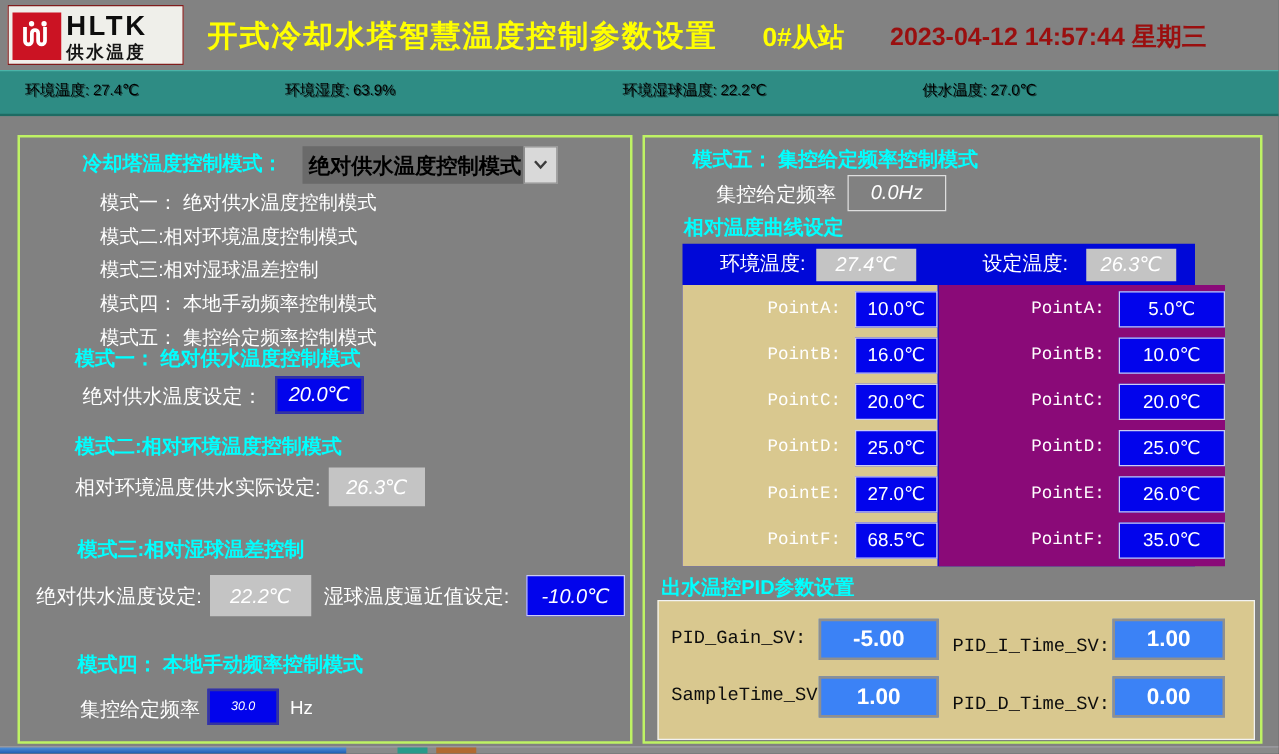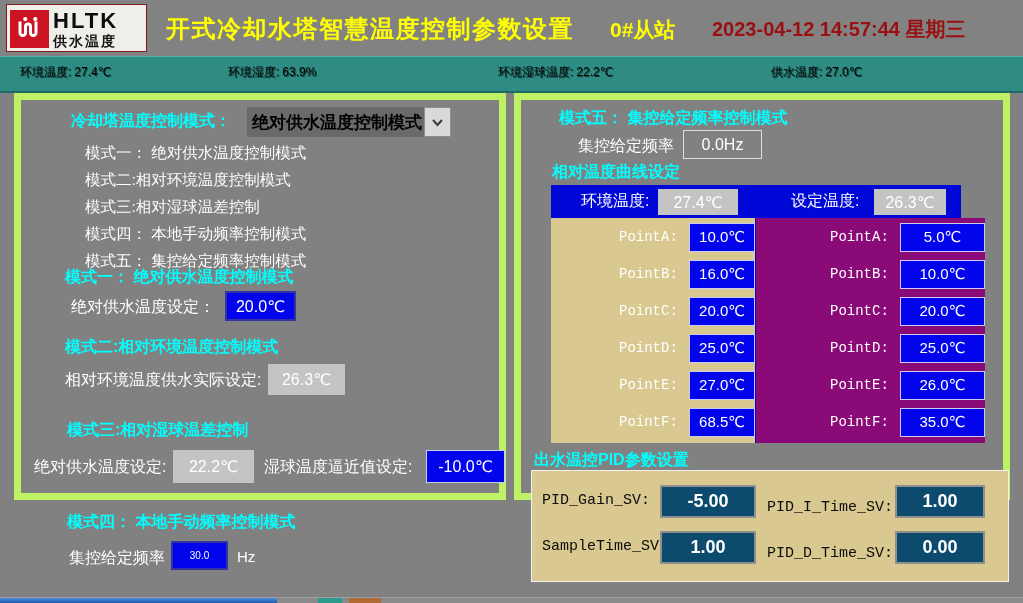--- a/index.html
+++ b/index.html
@@ -18,27 +18,27 @@
   .station{position:absolute;left:610px;top:16px;font-size:21px;font-weight:bold;color:#ffff00;white-space:nowrap;}
   .datetime{position:absolute;left:712px;top:16px;font-size:20px;font-weight:bold;color:#9a0f0f;white-space:nowrap;}
   
   .env-bar{position:absolute;top:56px;left:0;right:0;height:37px;background:#2e8c84;
            border-top:1px solid #4ab3a8;border-bottom:2px solid #1e6b63;box-sizing:border-box;}
   .env-item{position:absolute;top:7px;font-size:12px;font-weight:normal;color:#000000;
             text-shadow:1px 1px 0 rgba(0,0,0,0.55);white-space:nowrap;}
   .env-item .val{margin-left:3px;}
   
   .main{position:absolute;top:93px;left:0;right:0;height:504px;background:#818181;}
-  .panel{position:absolute;top:0;height:407px;border:7px solid #bef264;box-sizing:border-box;}
+  .panel{position:absolute;top:15px;height:487px;border:2px solid #bef264;box-sizing:border-box;}
   .panel-left{left:14px;width:492px;}
   .panel-right{left:514px;width:496px;}
   .cyan{position:absolute;color:#00ffff;font-size:16px;font-weight:bold;white-space:nowrap;}
   .wlabel{position:absolute;color:#ffffff;font-size:16px;white-space:nowrap;}
   .box{position:absolute;display:flex;align-items:center;justify-content:center;
-       color:#ffffff;font-size:16px;box-sizing:border-box;white-space:nowrap;}
+       color:#ffffff;font-size:16px;box-sizing:border-box;white-space:nowrap;font-style:italic;}
   .box-blue{background:#0204ec;border:2px solid #3434a0;}
   .box-blue-light{background:#0204ec;border:1px solid #ccccf0;}
   .box-gray{background:#c4c4c4;border:none;}
   .box-outline{background:transparent;border:1px solid #dedede;}
   
   .mode-select{position:absolute;left:226px;top:7px;width:177px;height:30px;background:#6a6a6a;
                color:#000;font-weight:bold;font-size:17px;display:flex;align-items:center;
                padding-left:5px;box-sizing:border-box;white-space:nowrap;}
   .select-btn{position:absolute;left:403px;top:7px;width:27px;height:30px;background:#d9d9d9;
               border:1px solid #8f8f8f;box-sizing:border-box;display:flex;align-items:center;justify-content:center;cursor:pointer;}
@@ -55,21 +55,21 @@
           background:#0204ec;border:1px solid #ccccf0;box-sizing:border-box;font-size:15px;white-space:nowrap;}
   .col-env .pt-label{margin-left:20px;width:78px;}
   .col-env .pt-box{width:73px;}
   .col-set .pt-label{margin-left:26px;width:70px;}
   .col-set .pt-box{width:85px;}
   
   .pid-panel{position:absolute;left:10px;top:370px;width:478px;height:112px;background:#d9c88f;
              border:1px solid #f2f2f2;box-sizing:border-box;}
   .pid-label{position:absolute;font-family:"Liberation Mono","DejaVu Sans Mono",monospace;
              font-size:15px;color:#0d0d0d;white-space:nowrap;}
-  .pid-box{position:absolute;width:96px;height:33px;background:#0c4a6e;border:2px solid #8f8f8f;
+  .pid-box{position:absolute;width:96px;height:33px;background:#3b82f6;border:2px solid #8f8f8f;
            color:#fff;font-size:18px;font-weight:bold;display:flex;align-items:center;justify-content:center;box-sizing:border-box;}
   
   .taskbar{position:absolute;bottom:0;left:0;right:0;height:6px;background:#8a8a8a;border-top:1px solid #9d9da4;box-sizing:border-box;}
   .tb-blue{position:absolute;left:0;bottom:0;width:277px;height:5px;background:linear-gradient(#4f8ed8,#1b5cb0);}
   .tb-teal{position:absolute;left:318px;bottom:0;width:24px;height:5px;background:#2a9a8a;}
   .tb-ico{position:absolute;left:349px;bottom:0;width:32px;height:5px;background:#b06a32;}
 </style>
 </head>
 <body>
 
@@ -94,21 +94,21 @@
     <div class="datetime">2023-04-12 14:57:44 星期三</div>
   </div>
 
   <div class="env-bar">
     <span class="env-item" style="left:20px">
       <span>环境温度:</span><span class="val">27.4℃</span></span>
     <span class="env-item" style="left:228px">
       <span>环境湿度:</span><span class="val">63.9%</span></span>
     <span class="env-item" style="left:498px">
       <span>环境湿球温度:</span><span class="val">22.2℃</span></span>
-    <span class="env-item" style="left:771px">
+    <span class="env-item" style="left:738px">
       <span>供水温度:</span><span class="val">27.0℃</span></span>
   </div>
 
   <div class="main">
 
     <div class="panel panel-left">
       <span class="cyan" style="left:50px;top:11px">冷却塔温度控制模式：</span>
       <div class="mode-select">
         <span>绝对供水温度控制模式</span>
       </div>

